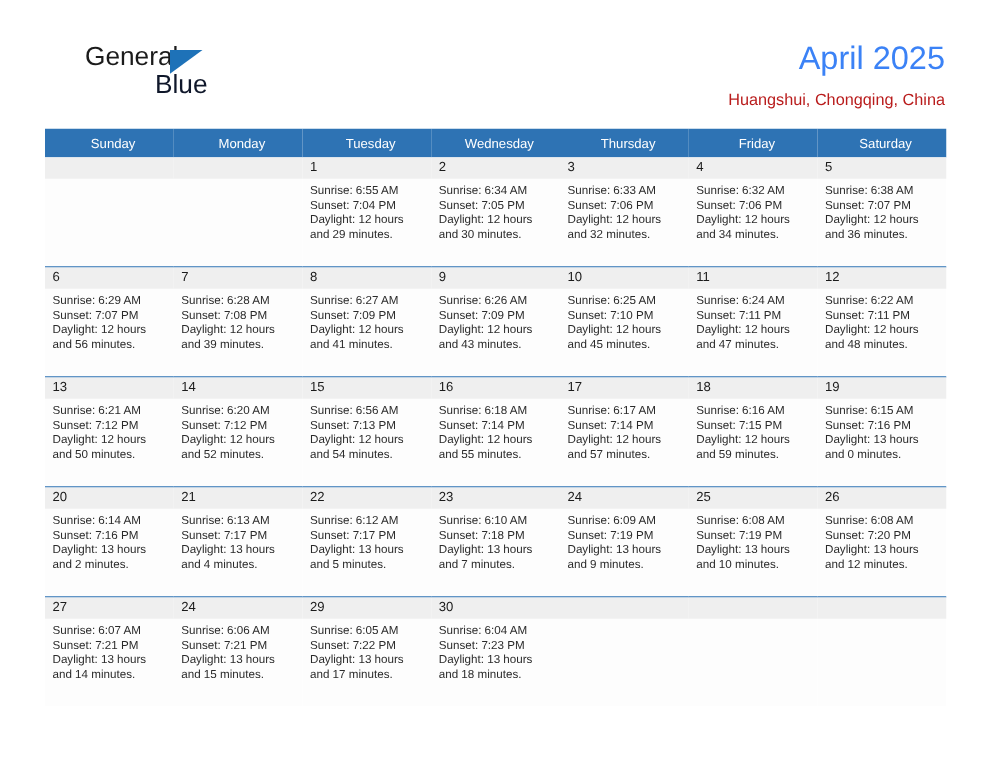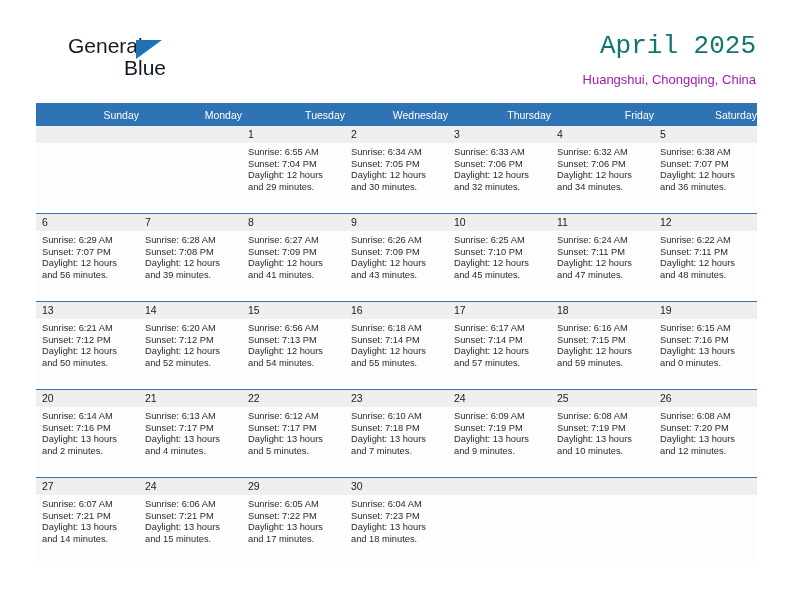--- a/index.html
+++ b/index.html
@@ -65,28 +65,27 @@
   }
 
   .title-block {
     position: absolute;
     right: 36px;
     top: 30px;
     text-align: right;
   }
   .cal-title {
     font-size: 26px;
-    color: #0f766e;
+    color: #3b82f6;
     line-height: 32px;
     white-space: nowrap;
-    font-family: Liberation Mono, monospace;
   }
   .cal-subtitle {
     font-size: 13px;
-    color: #a21caf;
+    color: #b91c1c;
     line-height: 20px;
     margin-top: 8px;
     white-space: nowrap;
   }
 
   
   .calendar {
     position: absolute;
     left: 36px;
     top: 103px;
@@ -94,21 +93,21 @@
     border-collapse: collapse;
     table-layout: fixed;
   }
   .calendar col { width: 103px; }
 
   .calendar thead th {
     background: #2e73b4;
     color: #ffffff;
     font-size: 10.5px;
     font-weight: normal;
-    text-align: right;
+    text-align: center;
     padding: 5px 0 5px 6px;
     height: 13px;
     border: none;
   }
 
   .week-row td {
     vertical-align: top;
     padding: 0;
     border-top: 1px solid #2e73b4;
     background: #fdfdfd;

